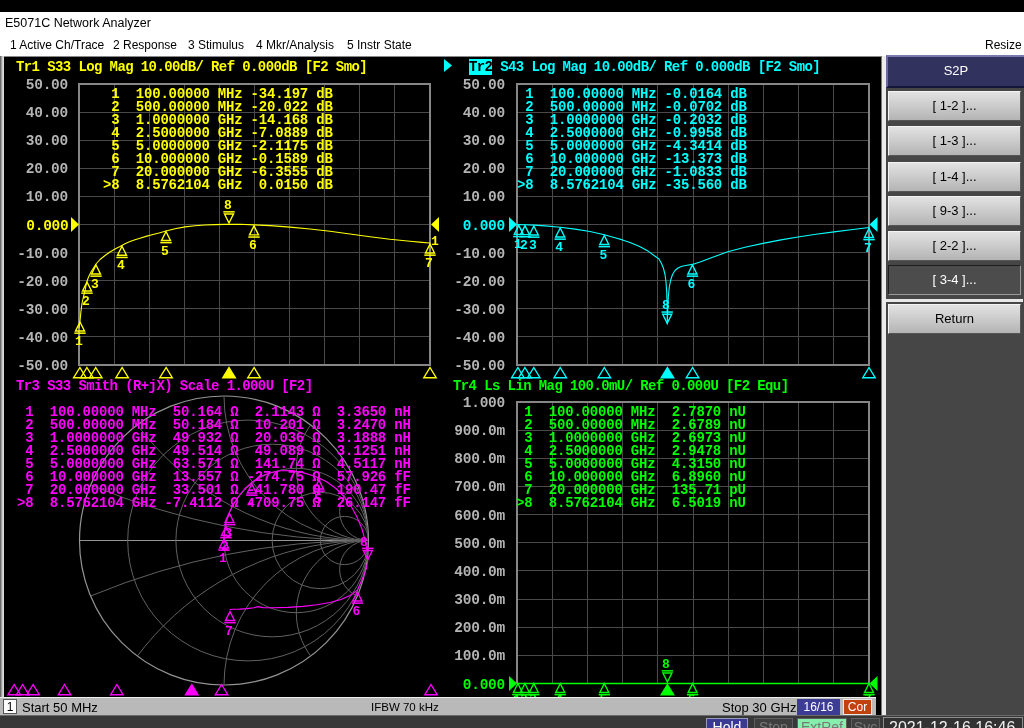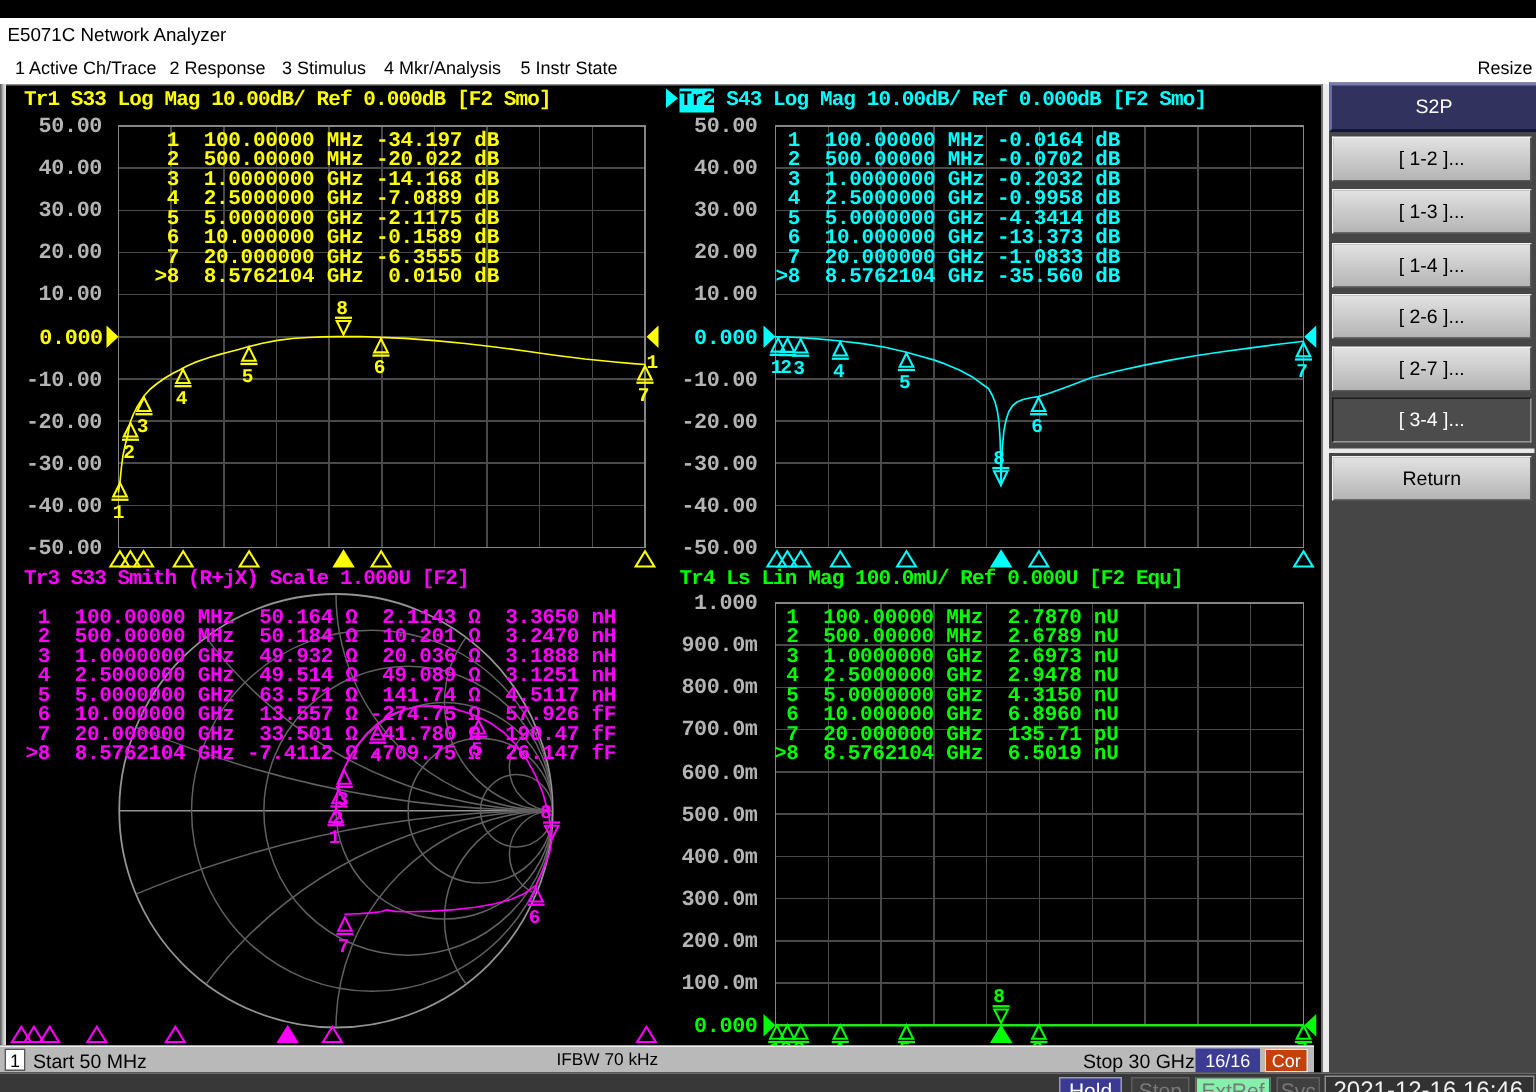--- a/index.html
+++ b/index.html
@@ -22,22 +22,22 @@
  <div style="position:absolute;left:0;top:44px;width:881px;height:641px;background:#000;border-top:1px solid #888;"></div>
  <div style="position:absolute;left:0;top:44px;width:4px;height:641px;background:linear-gradient(90deg,#555,#c8c8c8 60%,#e8e8e8);"></div>
 
  <div style="position:absolute;left:881px;top:44px;width:5px;height:659px;background:#ececec;border-left:1px solid #777;"></div>
 
  <div style="position:absolute;left:886px;top:44px;width:138px;height:659px;background:#464646;"></div>
  <div style="position:absolute;left:886px;top:42.5px;width:138px;height:33px;background:#32325e;border-top:2px solid #7a7aae;border-left:2px solid #6a6aa0;border-bottom:2px solid #15153a;color:#fff;font:13px 'Liberation Sans',sans-serif;text-align:center;line-height:27px;">S2P</div>
  <div class="sb" style="top:79.4px;background:linear-gradient(#e2e2e2,#b4b4b4);color:#000;border:1px solid #f4f4f4;border-bottom-color:#555;border-right-color:#555;">[ 1-2 ]...</div>
     <div class="sb" style="top:114.4px;background:linear-gradient(#e2e2e2,#b4b4b4);color:#000;border:1px solid #f4f4f4;border-bottom-color:#555;border-right-color:#555;">[ 1-3 ]...</div>
     <div class="sb" style="top:149.5px;background:linear-gradient(#e2e2e2,#b4b4b4);color:#000;border:1px solid #f4f4f4;border-bottom-color:#555;border-right-color:#555;">[ 1-4 ]...</div>
-    <div class="sb" style="top:183.9px;background:linear-gradient(#e2e2e2,#b4b4b4);color:#000;border:1px solid #f4f4f4;border-bottom-color:#555;border-right-color:#555;">[ 2-6 ]...</div>
-    <div class="sb" style="top:219px;background:linear-gradient(#e2e2e2,#b4b4b4);color:#000;border:1px solid #f4f4f4;border-bottom-color:#555;border-right-color:#555;">[ 2-7 ]...</div>
+    <div class="sb" style="top:183.9px;background:linear-gradient(#e2e2e2,#b4b4b4);color:#000;border:1px solid #f4f4f4;border-bottom-color:#555;border-right-color:#555;">[ 9-3 ]...</div>
+    <div class="sb" style="top:219px;background:linear-gradient(#e2e2e2,#b4b4b4);color:#000;border:1px solid #f4f4f4;border-bottom-color:#555;border-right-color:#555;">[ 2-2 ]...</div>
     <div class="sb" style="top:253.3px;background:#4c4c4c;color:#fff;border:1px solid #1e1e1e;border-bottom-color:#999;border-right-color:#999;">[ 3-4 ]...</div>
  <div style="position:absolute;left:886px;top:286.5px;width:137px;height:3px;background:#e8e8e8;"></div>
  <div class="sb" style="top:292px;background:linear-gradient(#e2e2e2,#b4b4b4);color:#000;border:1px solid #f4f4f4;border-bottom-color:#555;border-right-color:#555;">Return</div>
 
  <svg style="position:absolute;left:0;top:44px;" width="881" height="641" viewBox="0 44 881 641">
       <path d="M114.1 72V353 M79 100.1H430 M149.2 72V353 M79 128.2H430 M184.3 72V353 M79 156.3H430 M219.4 72V353 M79 184.4H430 M254.5 72V353 M79 212.5H430 M289.6 72V353 M79 240.6H430 M324.7 72V353 M79 268.7H430 M359.8 72V353 M79 296.8H430 M394.9 72V353 M79 324.9H430" stroke="#4a4a4a" fill="none" stroke-width="1" shape-rendering="crispEdges"></path>
       <rect x="79" y="72" width="351" height="281" stroke="#868686" fill="none" stroke-width="1.3" shape-rendering="crispEdges"></rect>
       <path d="M552.2 72V353 M517 100.1H869 M587.4 72V353 M517 128.2H869 M622.6 72V353 M517 156.3H869 M657.8 72V353 M517 184.4H869 M693.0 72V353 M517 212.5H869 M728.2 72V353 M517 240.6H869 M763.4 72V353 M517 268.7H869 M798.6 72V353 M517 296.8H869 M833.8 72V353 M517 324.9H869" stroke="#4a4a4a" fill="none" stroke-width="1" shape-rendering="crispEdges"></path>
       <rect x="517" y="72" width="352" height="281" stroke="#868686" fill="none" stroke-width="1.3" shape-rendering="crispEdges"></rect>
       <path d="M552.2 390V671.5 M517 418.1H869 M587.4 390V671.5 M517 446.3H869 M622.6 390V671.5 M517 474.4H869 M657.8 390V671.5 M517 502.6H869 M693.0 390V671.5 M517 530.8H869 M728.2 390V671.5 M517 558.9H869 M763.4 390V671.5 M517 587.0H869 M798.6 390V671.5 M517 615.2H869 M833.8 390V671.5 M517 643.4H869" stroke="#4a4a4a" fill="none" stroke-width="1" shape-rendering="crispEdges"></path>
@@ -194,21 +194,21 @@
       <polygon points="79,212.5 71,205.0 71,220.0" fill="#ffff00"></polygon>
       <polygon points="431,212.5 439,205.0 439,220.0" fill="#ffff00"></polygon>
       <polygon points="517,212.5 509,205.0 509,220.0" fill="#00ffff"></polygon>
       <polygon points="869.5,212.5 877.5,205.0 877.5,220.0" fill="#00ffff"></polygon>
       <polygon points="517,671.5 509,664.0 509,679.0" fill="#00ff00"></polygon>
       <polygon points="869.5,671.5 877.5,664.0 877.5,679.0" fill="#00ff00"></polygon>
     </svg>
 
  <div class="t">
       <div style="left:16px;top:47px;color:#ffff00;letter-spacing:-0.6px;">Tr1 S33 Log Mag 10.00dB/ Ref 0.000dB [F2 Smo]</div>
-      <div style="left:453px;top:47px;color:#00ffff;letter-spacing:-0.6px;"><span style="background:#00ffff;color:#000;">Tr2</span> S43 Log Mag 10.00dB/ Ref 0.000dB [F2 Smo]</div>
+      <div style="left:469px;top:47px;color:#00ffff;letter-spacing:-0.6px;"><span style="background:#00ffff;color:#000;">Tr2</span> S43 Log Mag 10.00dB/ Ref 0.000dB [F2 Smo]</div>
       <div style="left:16px;top:366px;color:#ff00ff;letter-spacing:-0.6px;">Tr3 S33 Smith (R+jX) Scale 1.000U [F2]</div>
       <div style="left:453px;top:366px;color:#00ff00;letter-spacing:-0.6px;">Tr4 Ls Lin Mag 100.0mU/ Ref 0.000U [F2 Equ]</div>
       <div style="right:956px;top:66.0px;color:#b4b4b4;font-size:14.5px;letter-spacing:-0.25px;line-height:14px;">50.00</div>
       <div style="right:956px;top:94.1px;color:#b4b4b4;font-size:14.5px;letter-spacing:-0.25px;line-height:14px;">40.00</div>
       <div style="right:956px;top:122.2px;color:#b4b4b4;font-size:14.5px;letter-spacing:-0.25px;line-height:14px;">30.00</div>
       <div style="right:956px;top:150.3px;color:#b4b4b4;font-size:14.5px;letter-spacing:-0.25px;line-height:14px;">20.00</div>
       <div style="right:956px;top:178.4px;color:#b4b4b4;font-size:14.5px;letter-spacing:-0.25px;line-height:14px;">10.00</div>
       <div style="right:955.5px;top:206.5px;color:#ffff00;font-size:14.5px;letter-spacing:-0.25px;line-height:14px;">0.000</div>
       <div style="right:956px;top:234.6px;color:#b4b4b4;font-size:14.5px;letter-spacing:-0.25px;line-height:14px;">-10.00</div>
       <div style="right:956px;top:262.7px;color:#b4b4b4;font-size:14.5px;letter-spacing:-0.25px;line-height:14px;">-20.00</div>

